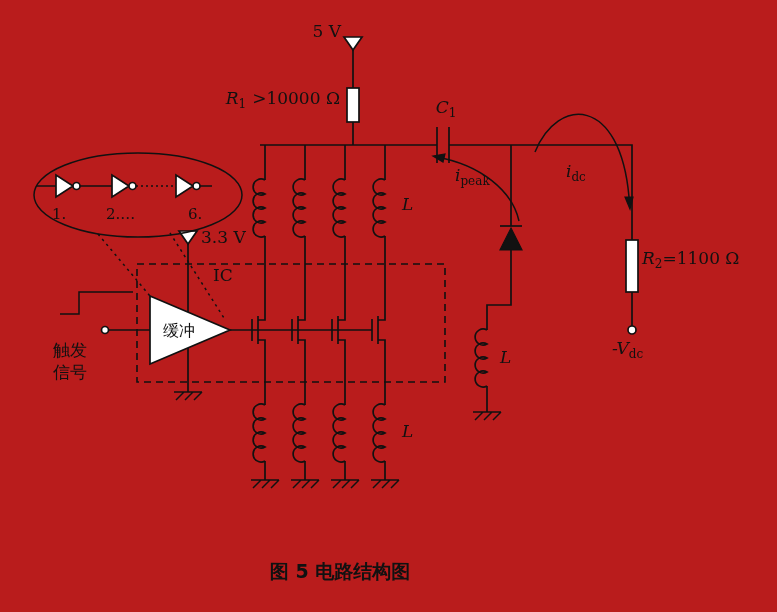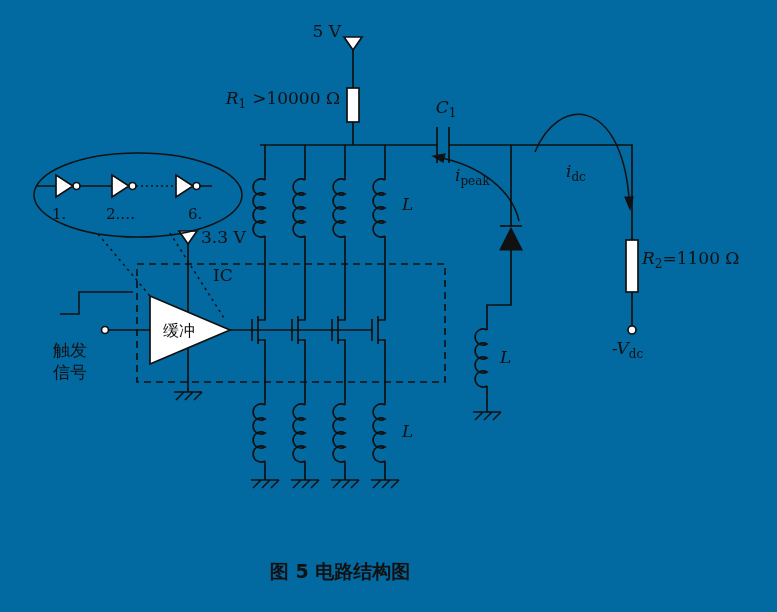--- a/index.html
+++ b/index.html
@@ -1,17 +1,17 @@
 <!DOCTYPE html>
 <html><head>
 <meta charset="utf-8">
 <style>
   html,body { margin:0; padding:0; background:#ffffff; }
   .stage {
-    width:777px; height:612px; background:#0369a1; position:relative;
+    width:777px; height:612px; background:#b91c1c; position:relative;
     font-family:"DejaVu Serif", serif;
   }
   svg { position:absolute; left:0; top:0; }
   .wire   { stroke:#111; stroke-width:1.7; fill:none; }
   .thin   { stroke:#111; stroke-width:1.5; fill:none; }
   .comp   { stroke:#111; stroke-width:1.7; fill:#ffffff; }
   .solid  { stroke:#111; stroke-width:1.2; fill:#111; }
   .dashedbox { stroke:#111; stroke-width:1.6; fill:none; stroke-dasharray:7 5; }
   .dotlead   { stroke:#111; stroke-width:1.5; fill:none; stroke-dasharray:2.5 4; }
   .dotwire   { stroke:#111; stroke-width:1.5; fill:none; stroke-dasharray:2 3; }

